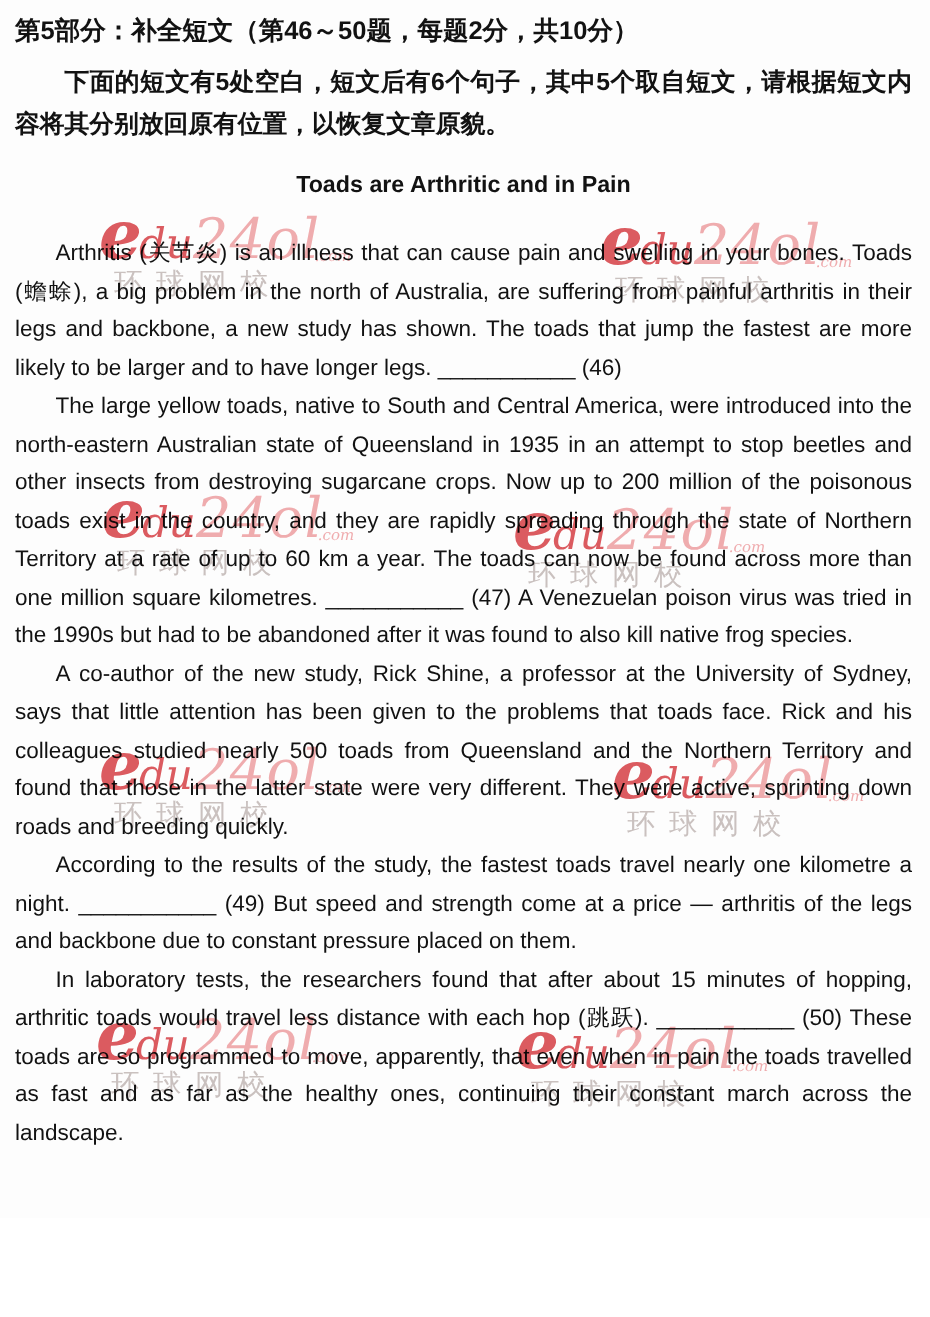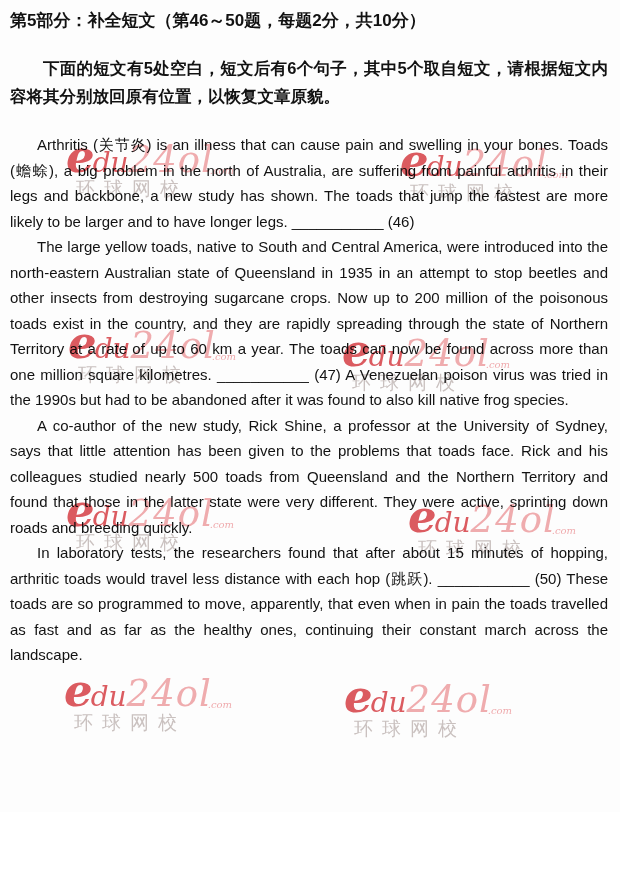--- a/index.html
+++ b/index.html
@@ -19,21 +19,21 @@
     width: 598px;
     z-index: 1;
   }
   .sec-header {
     font-size: 17px;
     font-weight: bold;
     line-height: 26px;
     white-space: nowrap;
   }
   .instructions {
-    margin-top: 20px;
+    margin-top: 7px;
     font-size: 16.5px;
     font-weight: bold;
     line-height: 28px;
     text-indent: 33px;
     text-align: justify;
   }
   .passage-title {
     margin-top: 17px;
     font-size: 15.5px;
     font-weight: bold;
@@ -86,25 +86,27 @@
 </head>
 <body>
 
 <div class="page">
 
   <div class="content">
     <div class="sec-header">第5部分：补全短文（第46～50题，每题2分，共10分）</div>
 
     <div class="instructions">下面的短文有5处空白，短文后有6个句子，其中5个取自短文，请根据短文内容将其分别放回原有位置，以恢复文章原貌。</div>
 
+    <div class="passage-title">Toads are Arthritic and in Pain</div>
 
     <div class="paras">
       <p class="para">Arthritis (关节炎) is an illness that can cause pain and swelling in your bones. Toads (蟾蜍), a big problem in the north of Australia, are suffering from painful arthritis in their legs and backbone, a new study has shown. The toads that jump the fastest are more likely to be larger and to have longer legs. ___________ (46)</p>
       <p class="para">The large yellow toads, native to South and Central America, were introduced into the north-eastern Australian state of Queensland in 1935 in an attempt to stop beetles and other insects from destroying sugarcane crops. Now up to 200 million of the poisonous toads exist in the country, and they are rapidly spreading through the state of Northern Territory at a rate of up to 60 km a year. The toads can now be found across more than one million square kilometres. ___________ (47) A Venezuelan poison virus was tried in the 1990s but had to be abandoned after it was found to also kill native frog species.</p>
       <p class="para">A co-author of the new study, Rick Shine, a professor at the University of Sydney, says that little attention has been given to the problems that toads face. Rick and his colleagues studied nearly 500 toads from Queensland and the Northern Territory and found that those in the latter state were very different. They were active, sprinting down roads and breeding quickly.</p>
+      <p class="para">According to the results of the study, the fastest toads travel nearly one kilometre a night. ___________ (49) But speed and strength come at a price — arthritis of the legs and backbone due to constant pressure placed on them.</p>
       <p class="para">In laboratory tests, the researchers found that after about 15 minutes of hopping, arthritic toads would travel less distance with each hop (跳跃). ___________ (50) These toads are so programmed to move, apparently, that even when in pain the toads travelled as fast and as far as the healthy ones, continuing their constant march across the landscape.</p>
     </div>
   </div>
 
   <div class="wm-layer">
       <div class="wm" style="left: 66px; top: 134px;">
     <div class="wm-en"><span class="wm-e" style="color: rgb(217, 70, 76);">e</span><span class="wm-du" style="color: rgb(217, 70, 76);">du</span><span class="wm-tail" style="color: rgb(240, 163, 166);">24ol</span><span class="wm-com" style="color: rgb(240, 163, 166);">.com</span></div>
     <div class="wm-cn" style="color: rgb(195, 185, 183);">环球网校</div>
   </div>
       <div class="wm" style="left: 400px; top: 138px;">

